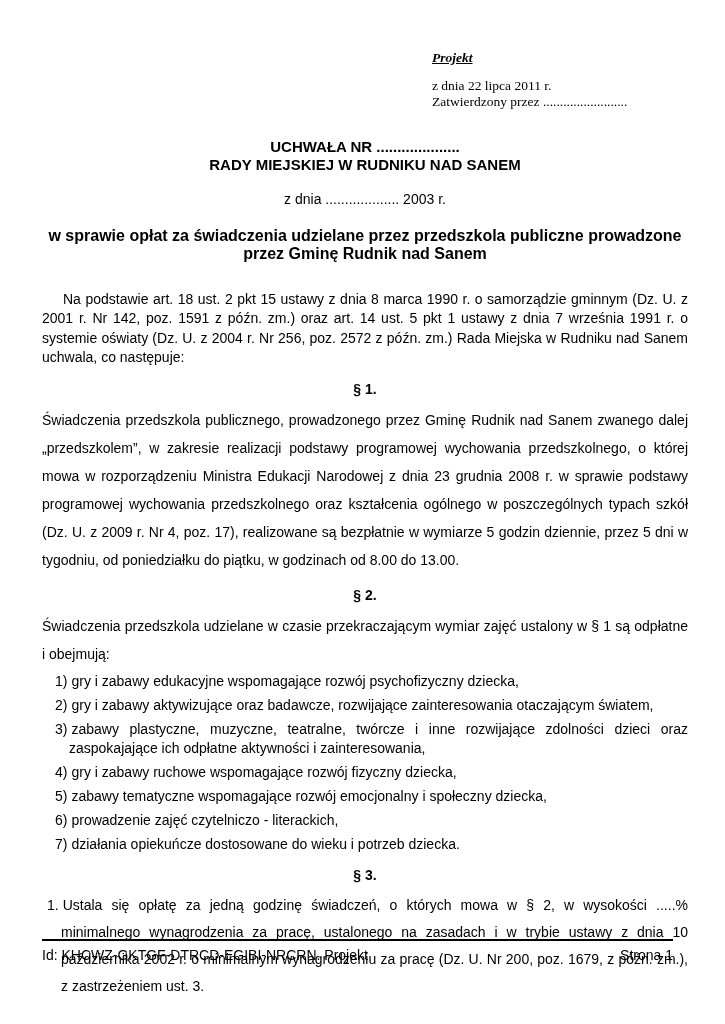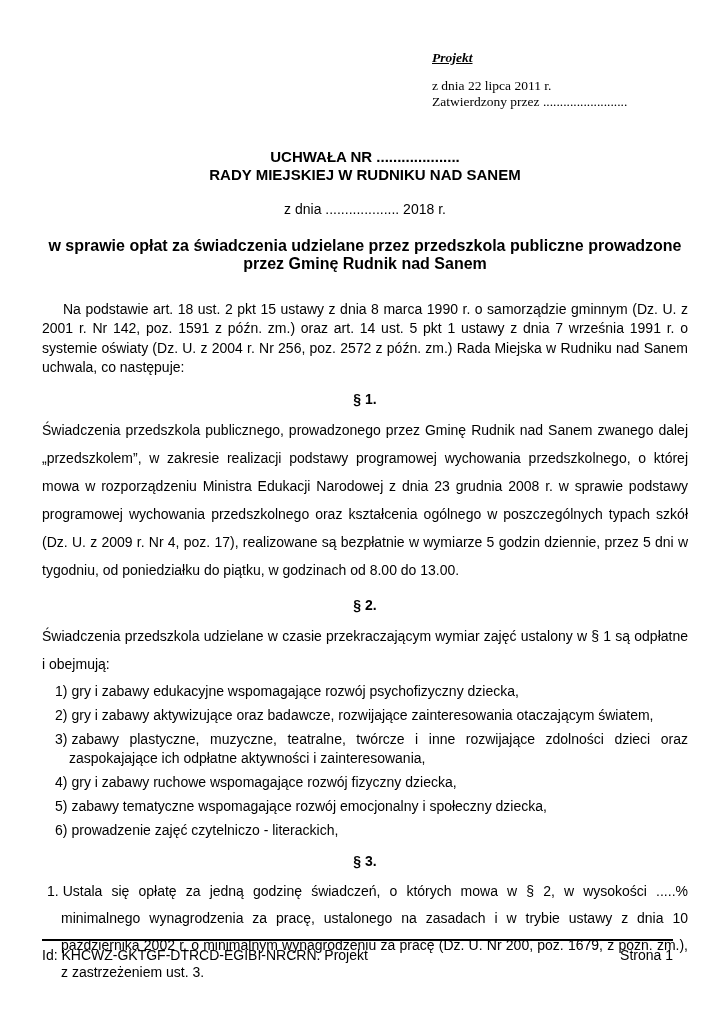--- a/index.html
+++ b/index.html
@@ -25,21 +25,21 @@
     line-height: 16px;
   }
   .projekt {
     font-weight: bold;
     font-style: italic;
     text-decoration: underline;
     margin-bottom: 12px;
   }
   
   .title-block {
-    margin-top: 38px;
+    margin-top: 28px;
     text-align: center;
     font-weight: bold;
     font-size: 15px;
     line-height: 17.5px;
   }
   .doc-date {
     margin-top: 18px;
     text-align: center;
     font-size: 14px;
   }
@@ -103,21 +103,21 @@
     <div class="projekt">Projekt</div>
     <div>z dnia 22 lipca 2011 r.</div>
     <div>Zatwierdzony przez .........................</div>
   </div>
 
   <div class="title-block">
     <div>UCHWAŁA NR ....................</div>
     <div>RADY MIEJSKIEJ W RUDNIKU NAD SANEM</div>
   </div>
 
-  <div class="doc-date">z dnia ................... 2018 r.</div>
+  <div class="doc-date">z dnia ................... 2003 r.</div>
 
   <div class="subject">w sprawie opłat za świadczenia udzielane przez przedszkola publiczne prowadzone przez Gminę Rudnik nad Sanem</div>
 
   <p class="preamble">Na podstawie art. 18 ust. 2 pkt 15 ustawy z dnia 8 marca 1990 r. o samorządzie gminnym (Dz. U. z 2001 r. Nr 142, poz. 1591 z późn. zm.) oraz art. 14 ust. 5 pkt 1 ustawy z dnia 7 września 1991 r. o systemie oświaty (Dz. U. z 2004 r. Nr 256, poz. 2572 z późn. zm.) Rada Miejska w Rudniku nad Sanem uchwala, co następuje:</p>
 
   <div class="sec-heading">§ 1.</div>
   <p class="sec-body">Świadczenia przedszkola publicznego, prowadzonego przez Gminę Rudnik nad Sanem zwanego dalej „przedszkolem”, w zakresie realizacji podstawy programowej wychowania przedszkolnego, o której mowa w rozporządzeniu Ministra Edukacji Narodowej z dnia 23 grudnia 2008 r. w sprawie podstawy programowej wychowania przedszkolnego oraz kształcenia ogólnego w poszczególnych typach szkół (Dz. U. z 2009 r. Nr 4, poz. 17), realizowane są bezpłatnie w wymiarze 5 godzin dziennie, przez 5 dni w tygodniu, od poniedziałku do piątku, w godzinach od 8.00 do 13.00.</p>
 
   <div class="sec-heading">§ 2.</div>
   <p class="sec-body">Świadczenia przedszkola udzielane w czasie przekraczającym wymiar zajęć ustalony w § 1 są odpłatne i obejmują:</p>
@@ -134,20 +134,23 @@
     </div>
     <div class="list-item">
       <span class="marker">4)</span><span>gry i zabawy ruchowe wspomagające rozwój fizyczny dziecka,</span>
     </div>
     <div class="list-item">
       <span class="marker">5)</span><span>zabawy tematyczne wspomagające rozwój emocjonalny i społeczny dziecka,</span>
     </div>
     <div class="list-item">
       <span class="marker">6)</span><span>prowadzenie zajęć czytelniczo - literackich,</span>
     </div>
+    <div class="list-item">
+      <span class="marker">7)</span><span>działania opiekuńcze dostosowane do wieku i potrzeb dziecka.</span>
+    </div>
   </div>
 
   <div class="sec-heading">§ 3.</div>
   <div class="list-item-dot">
     <span class="marker">1.</span><span>Ustala się opłatę za jedną godzinę świadczeń, o których mowa w § 2, w wysokości .....% minimalnego wynagrodzenia za pracę, ustalonego na zasadach i w trybie ustawy z dnia 10 października 2002 r. o minimalnym wynagrodzeniu za pracę (Dz. U. Nr 200, poz. 1679, z późn. zm.), z zastrzeżeniem ust. 3.</span>
   </div>
 
   <div class="footer">
     <span>Id: KHCWZ-GKTGF-DTRCD-EGIBI-NRCRN. Projekt</span>
     <span>Strona 1</span>

